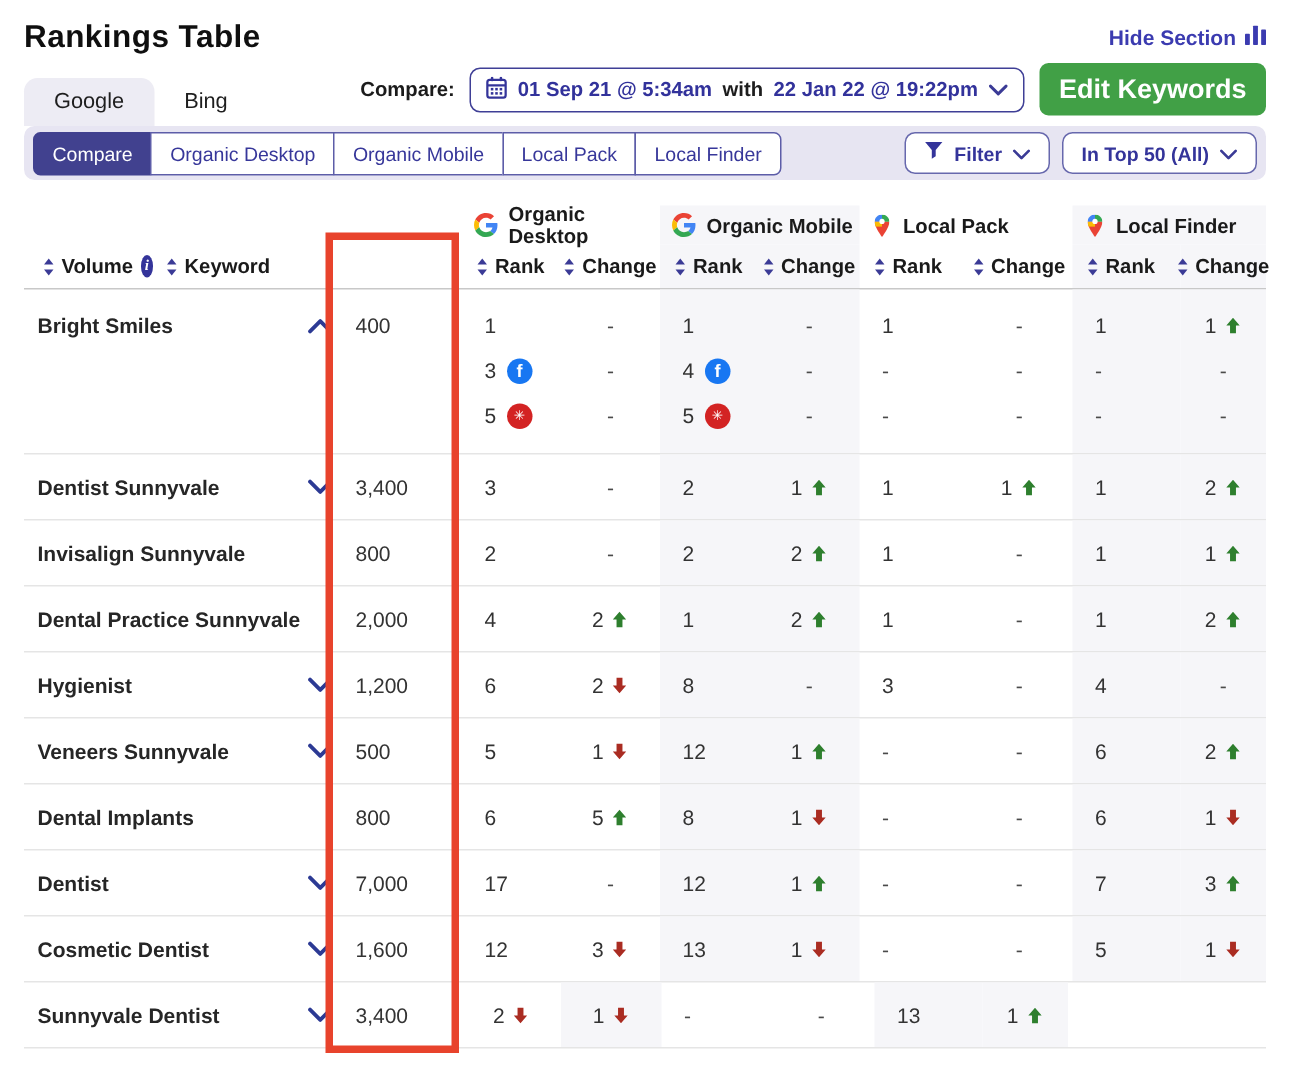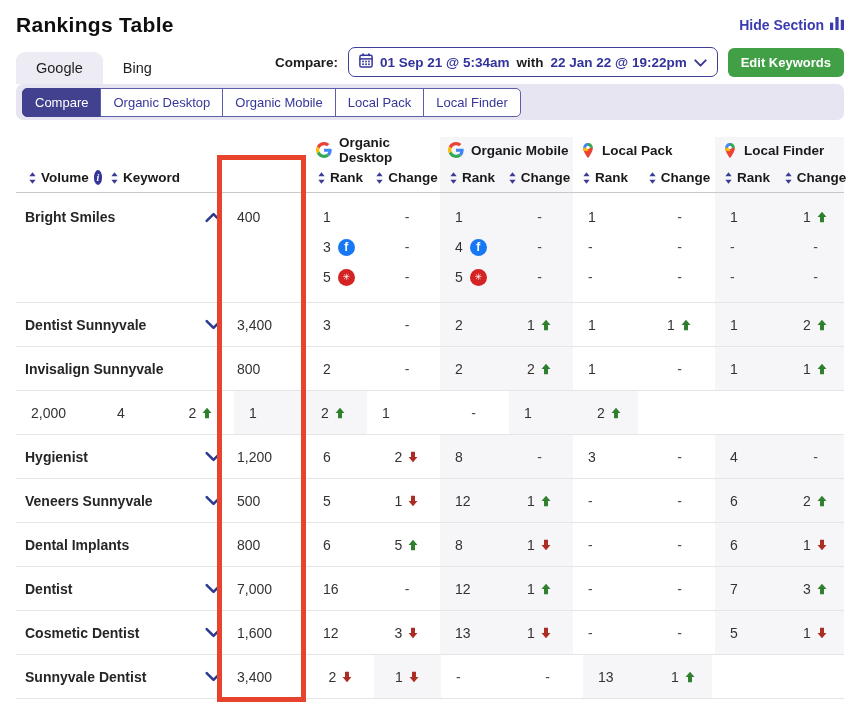--- a/index.html
+++ b/index.html
@@ -18,21 +18,21 @@
   
   .zone { display:flex; justify-content:space-between; align-items:flex-end; height:44px; }
   .tabs { display:flex; }
   .tab { padding:8px 20px; font-size:14.5px; color:#1e1e1e; border-radius:9px 9px 0 0; cursor:pointer; }
   .tab.active { background:#edecf4; }
   .right-controls { display:flex; align-items:center; gap:10px; margin-bottom:7px; }
   .cmp-label { font-size:13.5px; font-weight:bold; color:#1b1b1b; }
   .date-dd { display:flex; align-items:center; gap:7px; border:1.5px solid #3f3f96; border-radius:7px;
              background:#fff; padding:5px 10px; font-size:13.5px; font-weight:600; color:#32329b; cursor:pointer; }
   .date-dd .with { color:#1d1d1d; font-weight:700; }
-  .btn-green { border:none; background:#41a046; color:#fff; font-size:13px; font-weight:600;
+  .btn-green { border:none; background:#41a046; color:#fff; font-size:18px; font-weight:600;
                padding:7px 13px; border-radius:6px; cursor:pointer; font-family:inherit; }
 
   
   .subbar { background:#e7e5f2; border-radius:7px; height:36px; display:flex; align-items:center;
             justify-content:space-between; padding:0 6px; }
   .seg { display:flex; }
   .pill { font-size:13px; padding:6px 12px; border:1px solid #5d5da8; background:#fff; color:#37379a;
           margin-left:-1px; cursor:pointer; font-family:inherit; }
   .pill:first-child { margin-left:0; border-radius:5px 0 0 5px; }
   .pill:last-child { border-radius:0 5px 5px 0; }
@@ -145,20 +145,43 @@
   </div>
 
   <div class="subbar">
     <div class="seg" id="seg">
         <button class="pill active">Compare</button>
         <button class="pill">Organic Desktop</button>
         <button class="pill">Organic Mobile</button>
         <button class="pill">Local Pack</button>
         <button class="pill">Local Finder</button>
       </div>
+    <div class="subbar-right">
+      <button class="btn-outline">
+        <span>
+          <svg width="13" height="13" viewBox="0 0 14 14">
+              <path d="M0.8 0.8 h12.4 l-4.8 5.6 v4.5 l-2.8 1.9 v-6.4 Z" fill="#34349a"></path>
+            </svg>
+        </span>
+        <span>Filter</span>
+        <span>
+          <svg width="12" height="8" viewBox="0 0 20 12">
+              <path d="M2 2 L10 10 L18 2" stroke="#3b3b96" stroke-width="3" fill="none" stroke-linecap="round" stroke-linejoin="round"></path>
+            </svg>
+        </span>
+      </button>
+      <button class="btn-outline">
+        <span>In Top 50 (All)</span>
+        <span>
+          <svg width="12" height="8" viewBox="0 0 20 12">
+              <path d="M2 2 L10 10 L18 2" stroke="#3b3b96" stroke-width="3" fill="none" stroke-linecap="round" stroke-linejoin="round"></path>
+            </svg>
+        </span>
+      </button>
+    </div>
   </div>
 
   <div class="table" id="table">
       <div class="thead-groups">
         <div class="gspacer"></div>
         <div class="gcell" style="width: 132px;">
           <span style="display:inline-flex">
             <svg width="16" height="16" viewBox="0 0 48 48">
               <path fill="#EA4335" d="M24 9.5c3.54 0 6.71 1.22 9.21 3.6l6.85-6.85C35.9 2.38 30.47 0 24 0 14.62 0 6.51 5.38 2.56 13.22l7.98 6.19C12.43 13.72 17.74 9.5 24 9.5z"></path>
               <path fill="#4285F4" d="M46.98 24.55c0-1.57-.15-3.09-.38-4.55H24v9.02h12.94c-.58 2.96-2.26 5.48-4.78 7.18l7.73 6c4.51-4.18 7.09-10.36 7.09-17.65z"></path>
@@ -567,20 +590,25 @@
             <span>1</span>
             <span style="display:inline-flex">
               <svg width="12" height="12" viewBox="0 0 14 14">
                 <path d="M7 1 L12.2 7 H9.3 V13 H4.7 V7 H1.8 Z" fill="#2e7f2e"></path>
               </svg>
             </span>
           </div>
         </div>
       </div>
       <div class="trow">
+        <div class="cell c-kw">
+          <div class="ln">
+            <span class="kw-label">Dental Practice Sunnyvale</span>
+          </div>
+        </div>
         <div class="cell c-vol">
           <div class="ln">2,000</div>
         </div>
         <div class="cell rank-cell" style="width: 66px;">
           <div class="ln">
             <span>4</span>
           </div>
         </div>
         <div class="cell chg-cell" style="width: 66px;">
           <div class="ln">
@@ -837,21 +865,21 @@
                 <path d="M2 2 L10 10 L18 2" stroke="#2c3a94" stroke-width="3" fill="none" stroke-linecap="round" stroke-linejoin="round"></path>
               </svg>
             </span>
           </div>
         </div>
         <div class="cell c-vol">
           <div class="ln">7,000</div>
         </div>
         <div class="cell rank-cell" style="width: 66px;">
           <div class="ln">
-            <span>16</span>
+            <span>17</span>
           </div>
         </div>
         <div class="cell chg-cell" style="width: 66px;">
           <div class="ln">
             <span class="dash">-</span>
           </div>
         </div>
         <div class="cell rank-cell shaded" style="width: 66px;">
           <div class="ln">
             <span>12</span>

